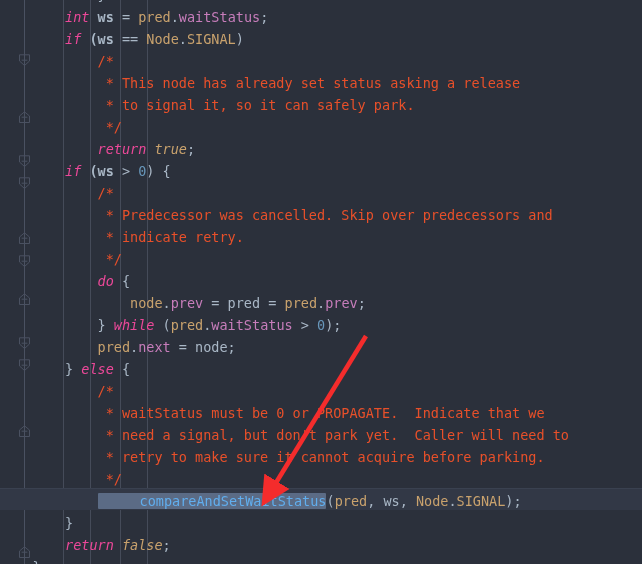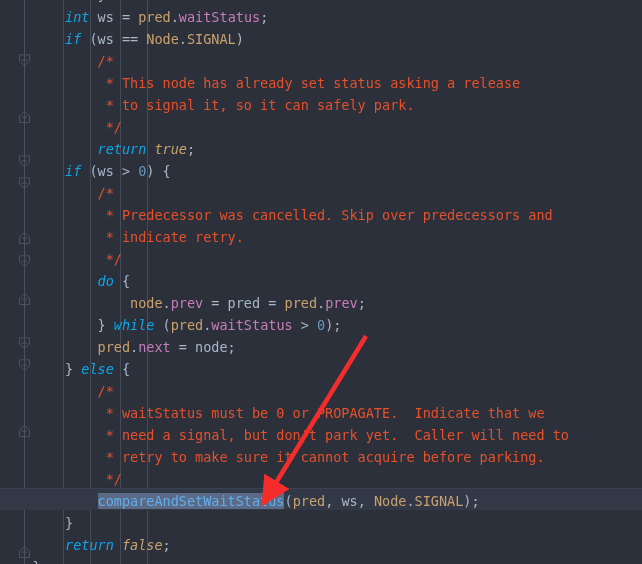--- a/index.html
+++ b/index.html
@@ -85,31 +85,31 @@
   }
   .line.current::before {
     content: "";
     position: absolute;
     left: 0; top: 0;
     width: 642px; height: 1px;
     background: #3a4150;
   }
 
   
-  .kw     { color: #0ea5e9; font-style: italic; }
-  .plain  { color: #a9b7c6; }
+  .kw     { color: #ec4899; font-style: italic; }
+  .plain  { color: #a9b7c6; font-weight: bold; }
   .punct  { color: #a9b7c6; }
   .ident  { color: #c9a26d; }
   .field  { color: #c77dbb; }
   .cfield { color: #c9a26d; }
   .num    { color: #6897bb; }
   .cmt    { color: #e8502a; }
   .method { color: #61aeee; }
   .lit    { color: #c9a26d; font-style: italic; }
-  .sel    { background: #5b6b85; border-radius: 1px; }
+  .sel    { background: #5b6b85; border-radius: 1px; padding-left: 42px; }
 
   
   .arrow-layer {
     position: absolute;
     left: 0; top: 0;
     width: 642px; height: 564px;
     pointer-events: none;
   }
 
   

